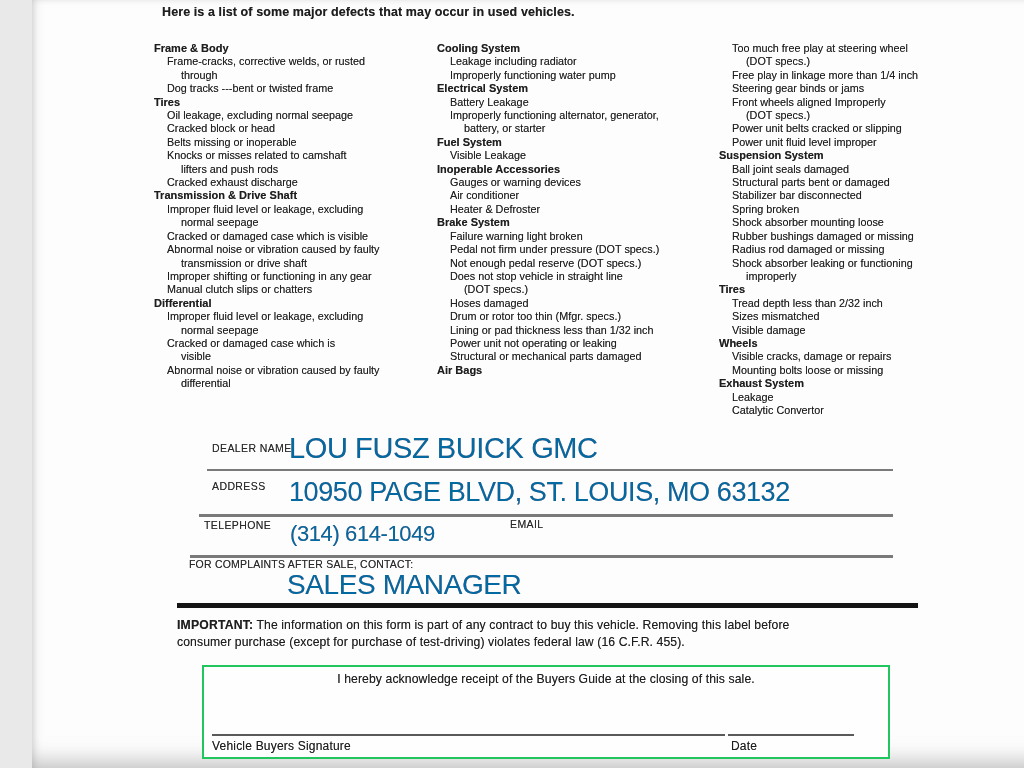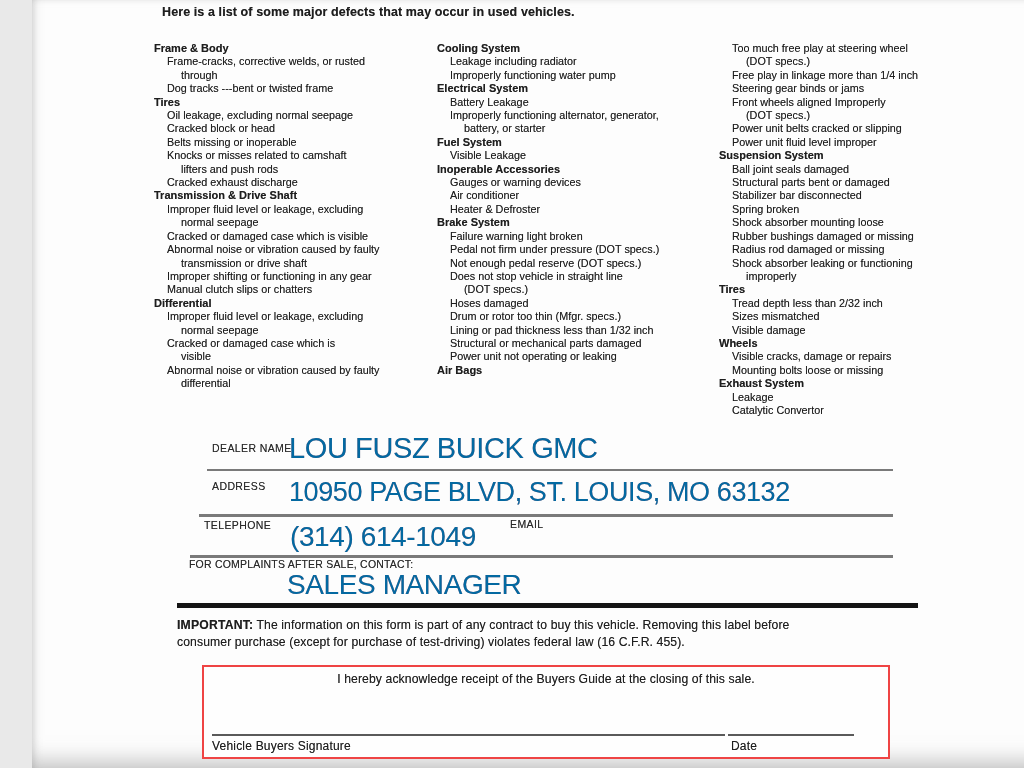--- a/index.html
+++ b/index.html
@@ -40,21 +40,21 @@
   }
   .rule{position:absolute;background:#7a7a7a;}
   .rule-thick{position:absolute;background:#141414;}
   .important{
     position:absolute;left:145px;top:617px;width:652px;
     font-size:12.2px;line-height:16.5px;letter-spacing:.1px;
   }
   .important b{letter-spacing:.2px;}
   .ackbox{
     position:absolute;left:170px;top:665px;width:684px;height:90px;
-    border:2px solid #ef4444;background:#fefefe;
+    border:2px solid #22c55e;background:#fefefe;
   }
   .acktext{
     position:absolute;left:0;right:0;top:5px;text-align:center;
     font-size:12.2px;letter-spacing:.1px;
   }
   .sigline{position:absolute;background:#5a5a5a;height:2px;top:67px;}
   .siglbl{position:absolute;top:72px;font-size:12px;letter-spacing:.2px;}
 </style>
 </head>
 <body>
@@ -108,22 +108,22 @@
         <div class="ind1">Heater &amp; Defroster</div>
         <div class="cat">Brake System</div>
         <div class="ind1">Failure warning light broken</div>
         <div class="ind1">Pedal not firm under pressure (DOT specs.)</div>
         <div class="ind1">Not enough pedal reserve (DOT specs.)</div>
         <div class="ind1">Does not stop vehicle in straight line</div>
         <div class="ind2">(DOT specs.)</div>
         <div class="ind1">Hoses damaged</div>
         <div class="ind1">Drum or rotor too thin (Mfgr. specs.)</div>
         <div class="ind1">Lining or pad thickness less than 1/32 inch</div>
+        <div class="ind1">Power unit not operating or leaking</div>
         <div class="ind1">Structural or mechanical parts damaged</div>
-        <div class="ind1">Power unit not operating or leaking</div>
         <div class="cat">Air Bags</div>
       </div>
       <div class="col col2">
         <div class="ind1">Too much free play at steering wheel</div>
         <div class="ind2">(DOT specs.)</div>
         <div class="ind1">Free play in linkage more than 1/4 inch</div>
         <div class="ind1">Steering gear binds or jams</div>
         <div class="ind1">Front wheels aligned Improperly</div>
         <div class="ind2">(DOT specs.)</div>
         <div class="ind1">Power unit belts cracked or slipping</div>
@@ -153,21 +153,21 @@
 
   <div class="lbl scan" style="left:180px;top:442px;">DEALER NAME</div>
   <div class="red" style="left:257px;top:432px;font-size:29px;">LOU FUSZ BUICK GMC</div>
   <div class="rule" style="left:175px;top:469px;width:686px;height:2px;"></div>
 
   <div class="lbl scan" style="left:180px;top:480px;">ADDRESS</div>
   <div class="red" style="left:257px;top:477px;font-size:27px;">10950 PAGE BLVD, ST. LOUIS, MO 63132</div>
   <div class="rule" style="left:167px;top:514px;width:694px;height:3px;"></div>
 
   <div class="lbl scan" style="left:172px;top:519px;">TELEPHONE</div>
-  <div class="red" style="left:258px;top:521px;font-size:28px;">(314) 614-1049</div>
+  <div class="red" style="left:258px;top:521px;font-size:22px;">(314) 614-1049</div>
   <div class="lbl scan" style="left:478px;top:518px;">EMAIL</div>
   <div class="red" style="left:620px;top:525px;font-size:26px;"></div>
   <div class="rule" style="left:158px;top:555px;width:703px;height:3px;"></div>
 
   <div class="lbl scan" style="left:157px;top:558px;letter-spacing:.2px;">FOR COMPLAINTS AFTER SALE, CONTACT:</div>
   <div class="red" style="left:255px;top:569px;font-size:28px;">SALES MANAGER</div>
 
   <div class="rule-thick" style="left:145px;top:603px;width:741px;height:5px;"></div>
 
   <div class="important scan"><b>IMPORTANT:</b><span> The information on this form is part of any contract to buy this vehicle. Removing this label before consumer purchase (except for purchase of test-driving) violates federal law (16 C.F.R. 455).</span></div>

